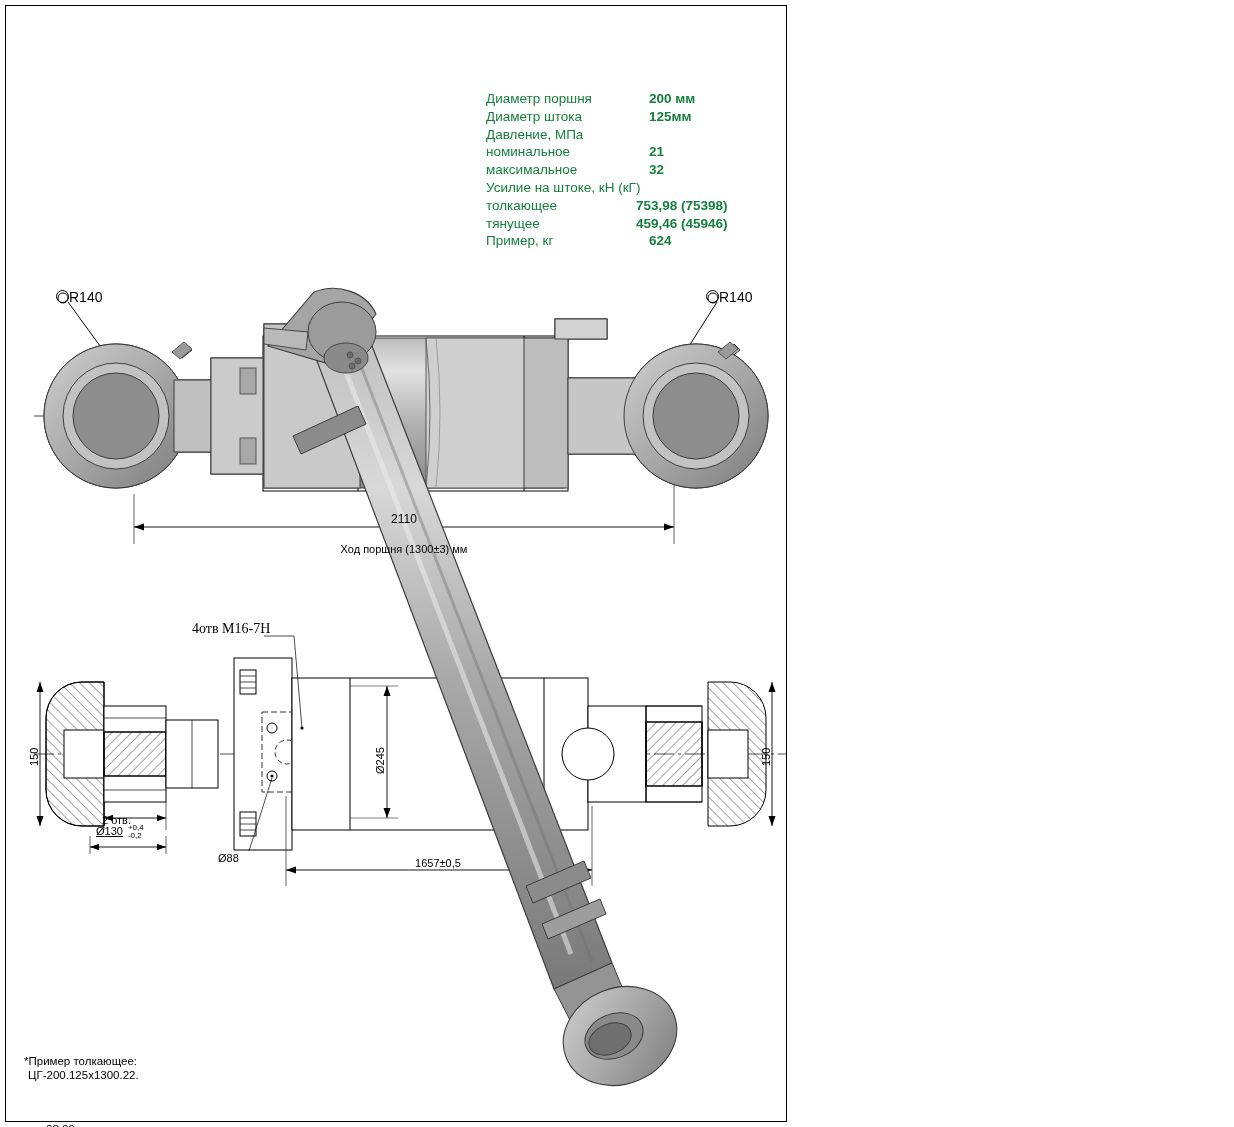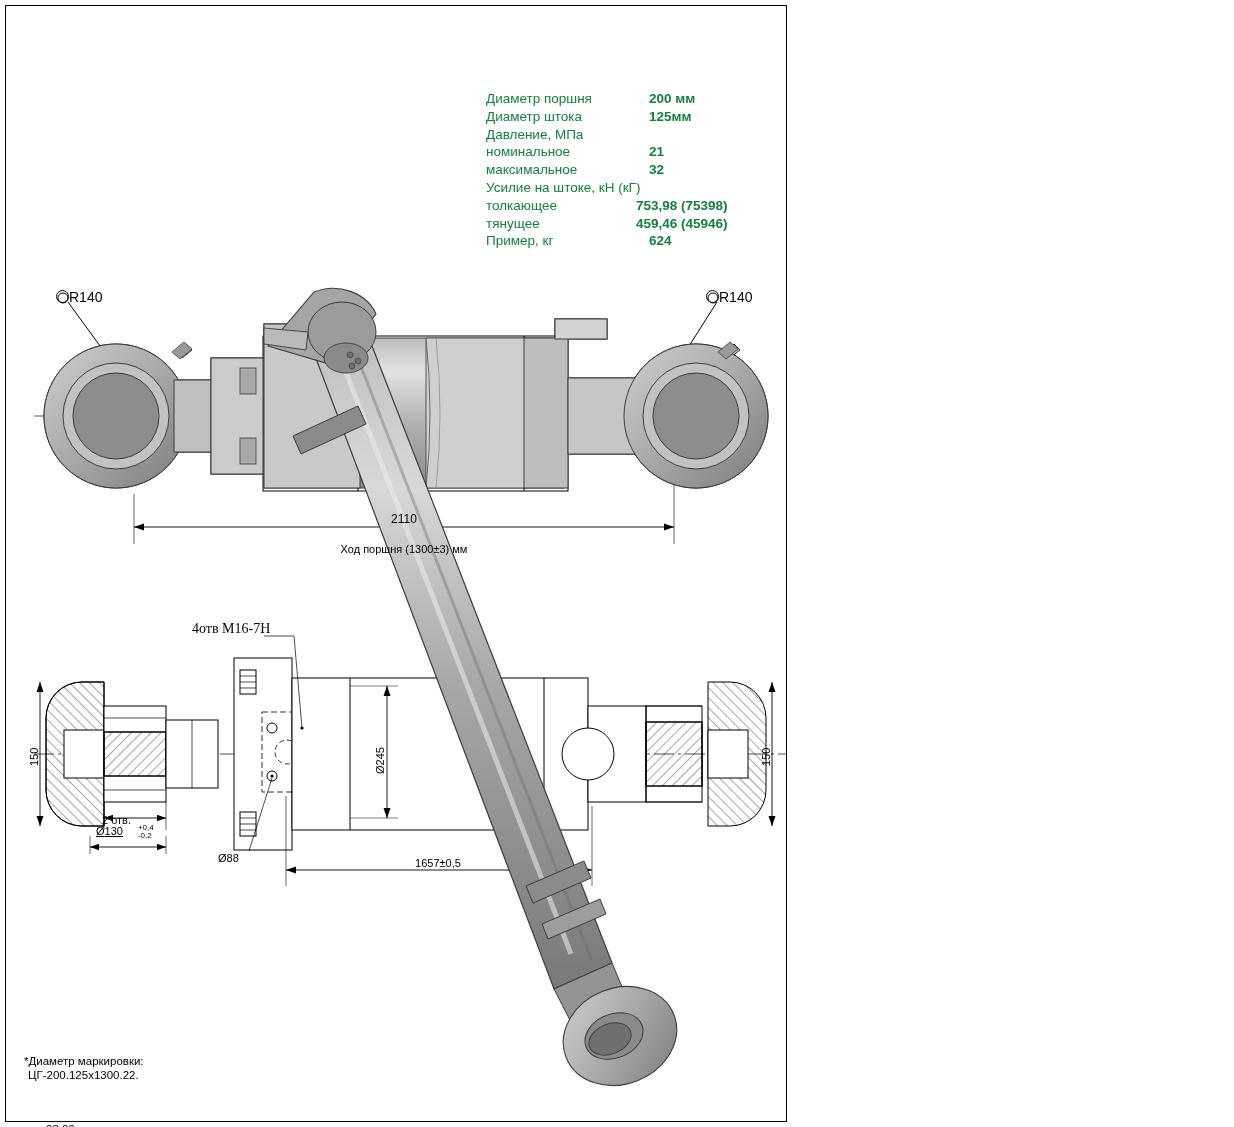--- a/index.html
+++ b/index.html
@@ -336,30 +336,30 @@
     <div class="lbl" style="left:186px;top:615px;font-family:Liberation Serif, serif;">4отв М16-7Н</div>
 
     <div class="lbl small rot90" style="left:22px;top:760px;">150</div>
     <div class="lbl small rot90" style="left:754px;top:760px;">150</div>
 
     <div class="lbl small rot90" style="left:368px;top:768px;">
       <span>Ø</span><span>245</span>
     </div>
 
     <div class="lbl small" style="left:90px;top:818px;text-decoration:underline;">
-      <span>Ø</span><span>130</span><span style="display:inline-block;font-size:8px;line-height:8px;vertical-align:middle;margin-left:15px;">
+      <span>Ø</span><span>130</span><span style="display:inline-block;font-size:8px;line-height:8px;vertical-align:middle;margin-left:5px;">
         <span style="display:block;">+0,4</span>
         <span style="display:block;">-0,2</span>
       </span>
     </div>
     <div class="lbl small" style="left:96px;top:808px;">2 отв.</div>
     <div class="lbl small" style="left:212px;top:846px;text-align:right;">
       <span>Ø</span><span>88</span>
     </div>
 
     <div class="marknote">
-      <div>*Диаметр маркировки:</div>
+      <div>*Пример толкающее:</div>
       <div class="l2">ЦГ-200.125х1300.22.</div>
       <div class="l3">08.09</div>
     </div>
 
   </div>
 </div>
 
 </body></html>

